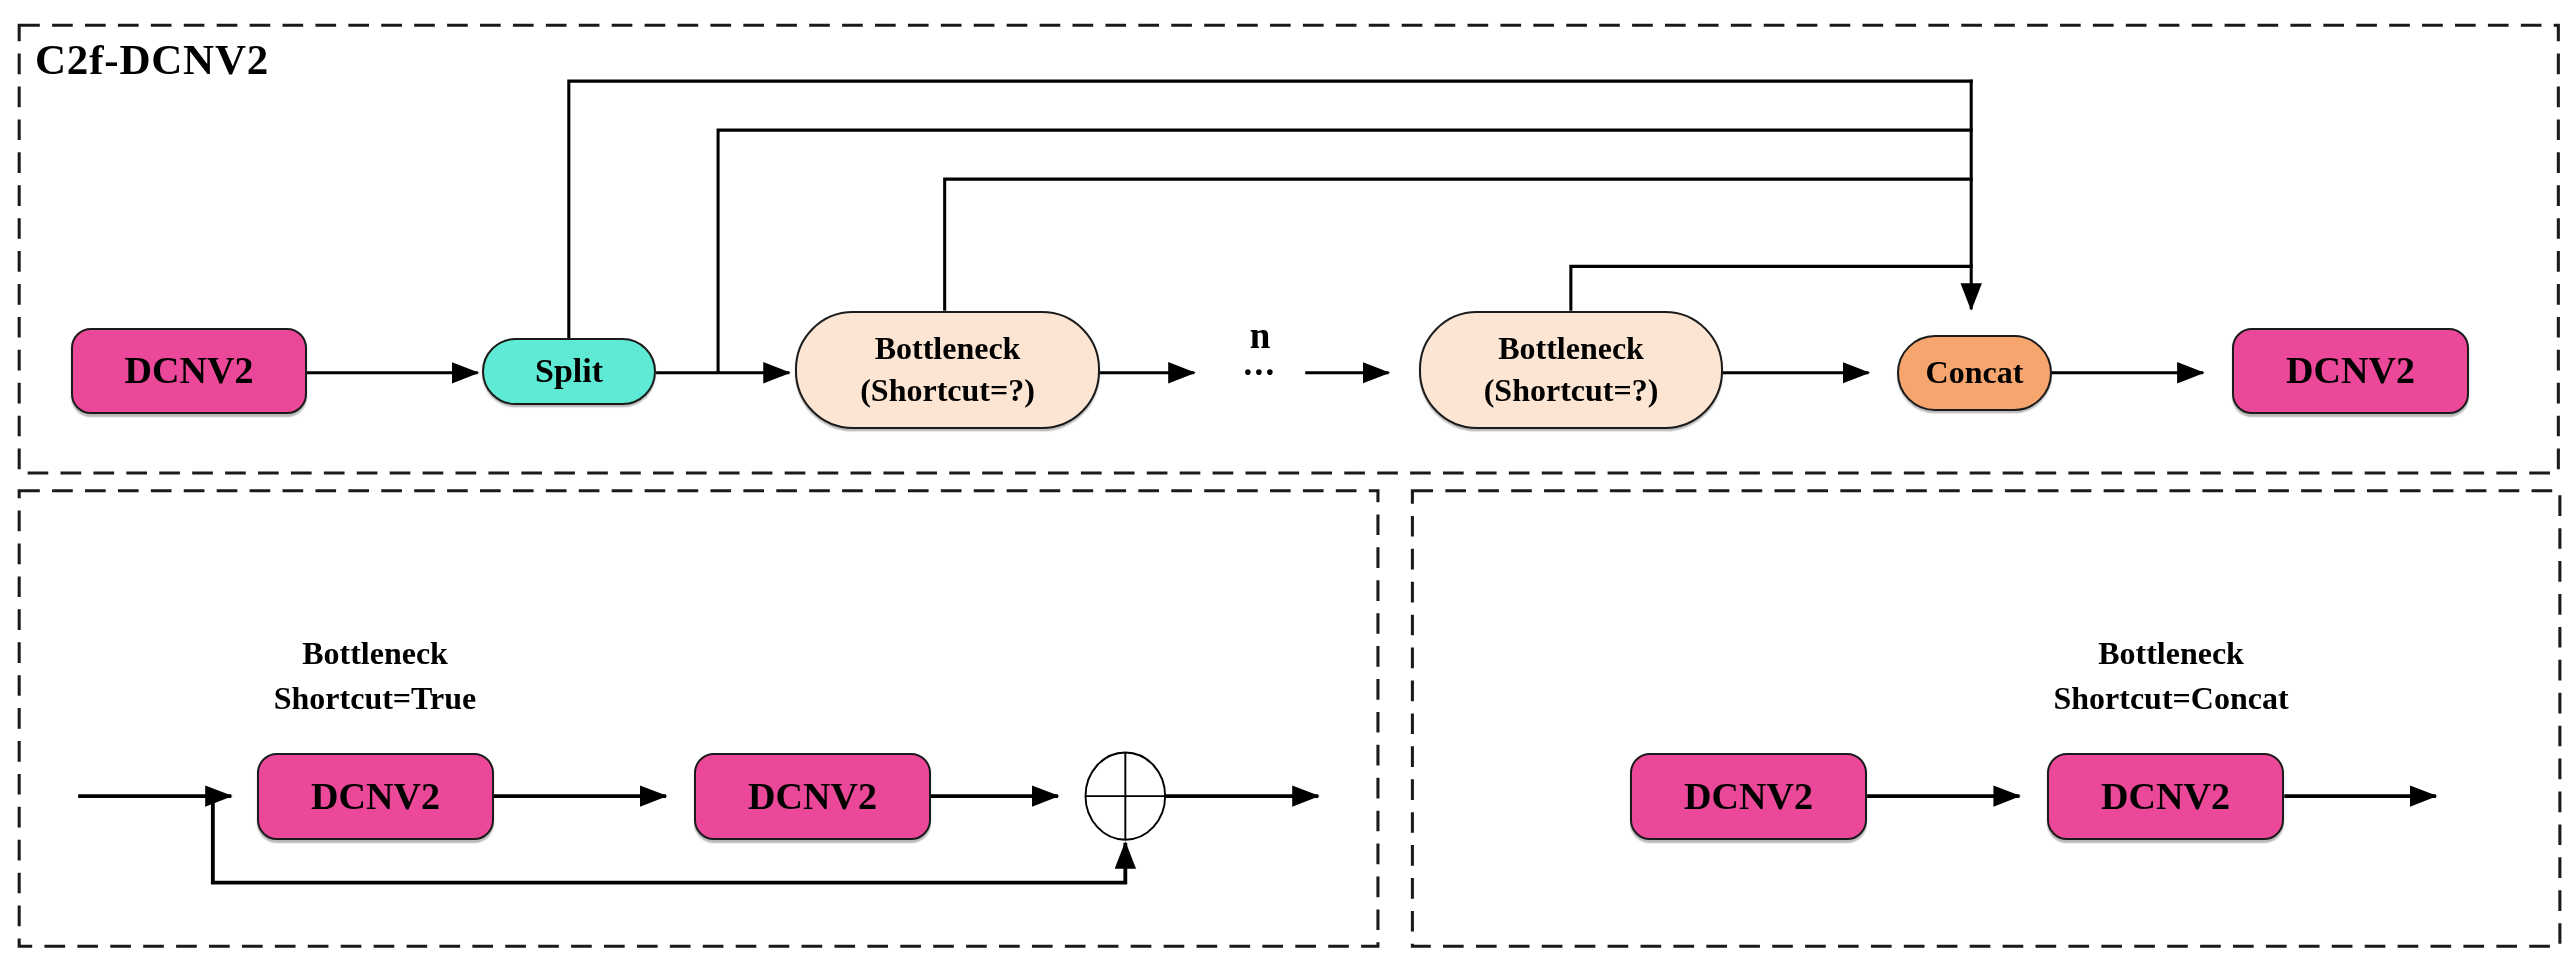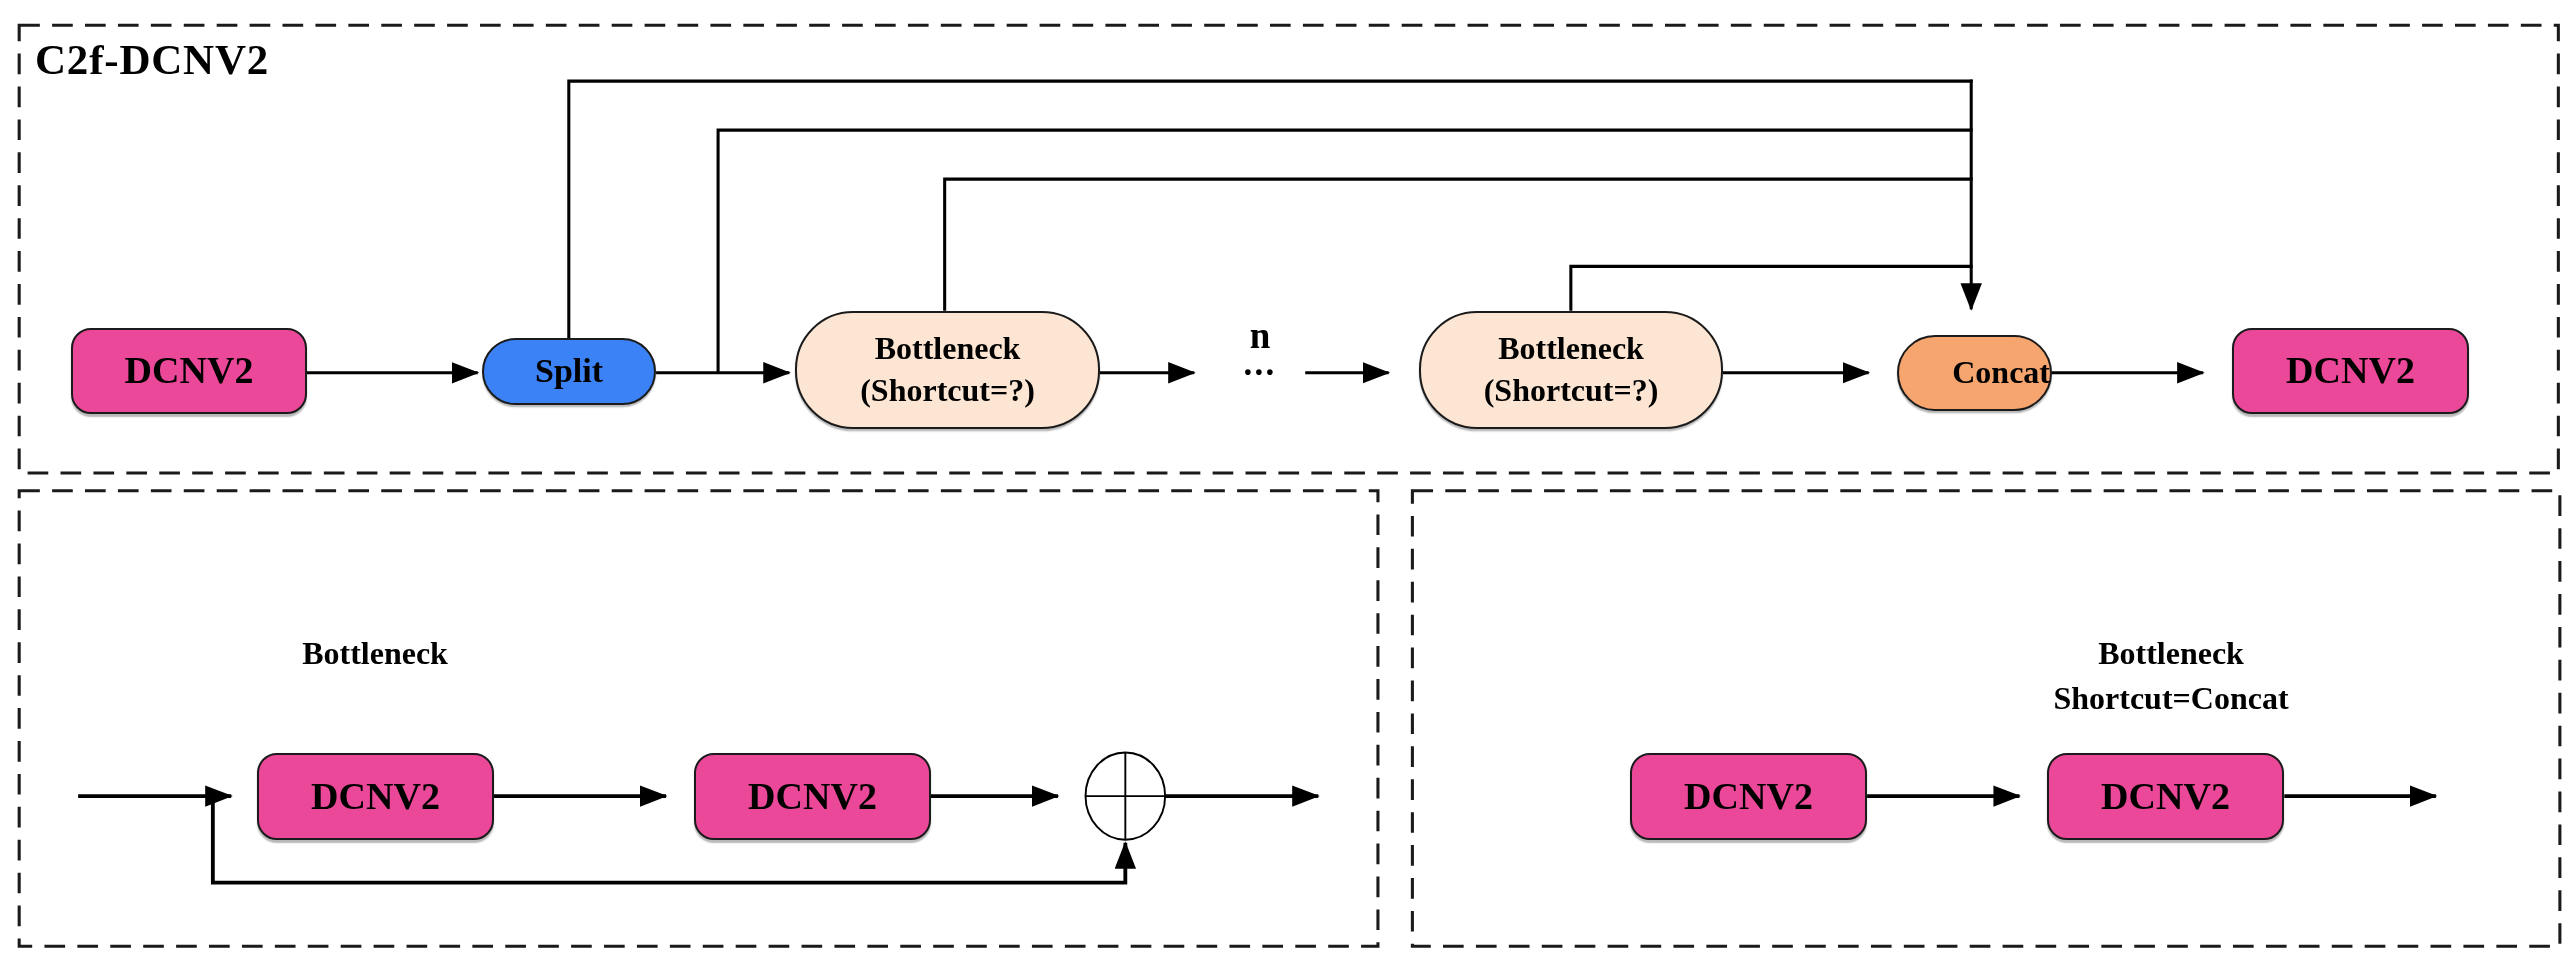--- a/index.html
+++ b/index.html
@@ -36,21 +36,21 @@
     text-align: center;
     box-shadow: 0 2.3px 1.5px rgba(0,0,0,0.28);
     line-height: 1.3;
   }
   .node-dcnv2 {
     background: #ec4899;
     border-radius: 20px;
     font-size: 38px;
   }
   .node-split {
-    background: #3b82f6;
+    background: #5eead4;
     border-radius: 35px;
     font-size: 34px;
   }
   .node-bottleneck {
     background: #FCE5D2;
     border-radius: 58px;
     font-size: 32px;
   }
   .node-concat {
     background: #F6A56E;
@@ -151,30 +151,31 @@
   <div class="repeat-marker">
     <div class="repeat-n">n</div>
     <div class="repeat-dots">...</div>
   </div>
 
   <div class="node node-bottleneck" style="left:1419px; top:311px; width:304px; height:118px;">
     <span>Bottleneck</span>
     <span>(Shortcut=?)</span>
   </div>
 
-  <div class="node node-concat" style="left:1897px; top:335px; width:155px; height:76px;align-items:flex-end;">
+  <div class="node node-concat" style="left:1897px; top:335px; width:155px; height:76px;">
     <span>Concat</span>
   </div>
 
   <div class="node node-dcnv2" style="left:2232px; top:328px; width:237px; height:86px;">
     <span>DCNV2</span>
   </div>
 
   <div class="panel-title" style="left:176px; top:631px;">
     <div>Bottleneck</div>
+    <div>Shortcut=True</div>
   </div>
 
   <div class="node node-dcnv2" style="left:257px; top:753px; width:237px; height:87px;">
     <span>DCNV2</span>
   </div>
 
   <div class="node node-dcnv2" style="left:694px; top:753px; width:237px; height:87px;">
     <span>DCNV2</span>
   </div>
 

